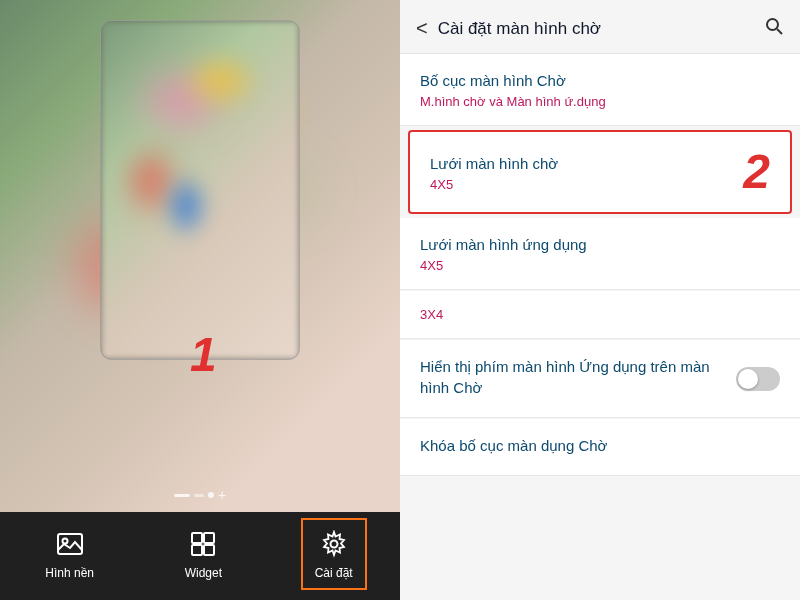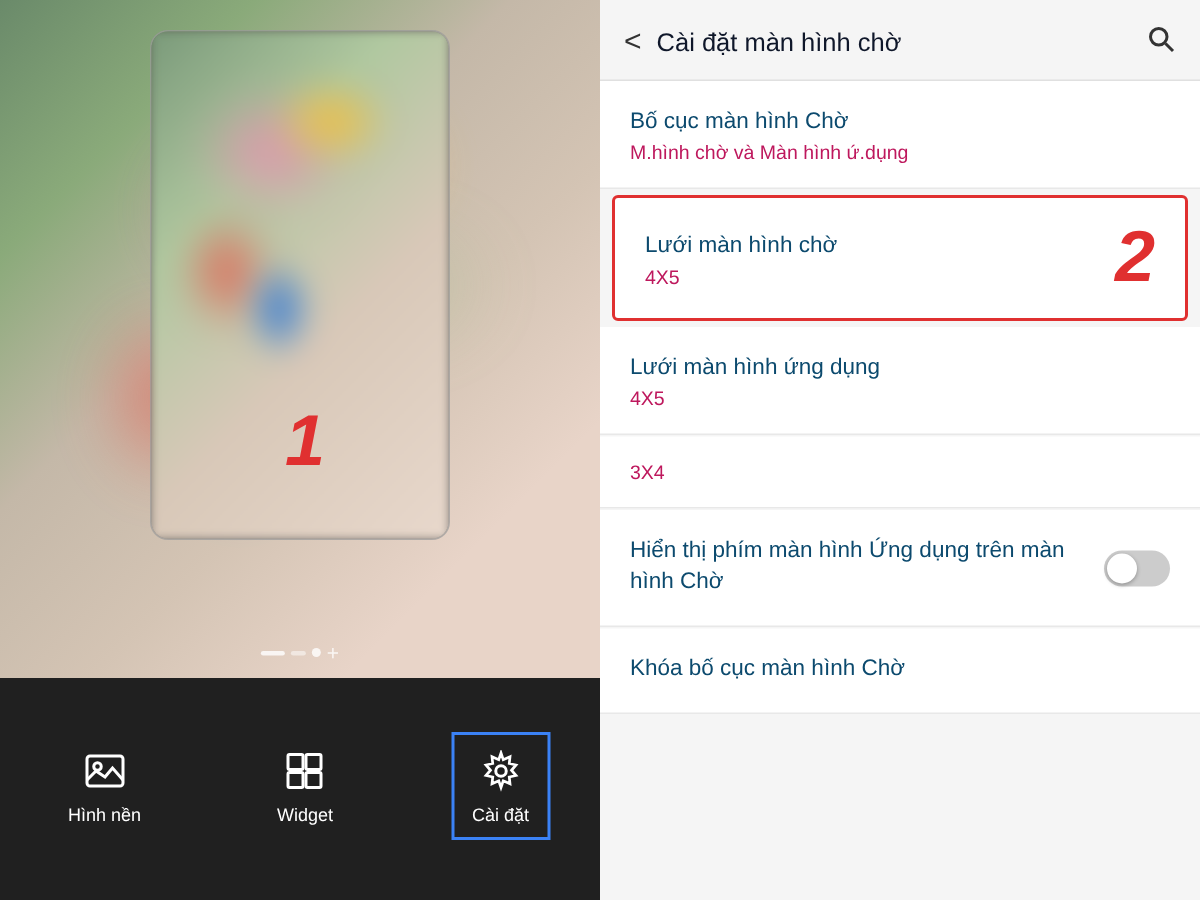--- a/index.html
+++ b/index.html
@@ -175,40 +175,40 @@
       background: rgba(255,255,255,0.8);
     }
     .dot-plus {
       color: rgba(255,255,255,0.8);
       font-size: 14px;
       line-height: 1;
     }
 
     
     .bottom-nav {
-      height: 148px;
+      height: 88px;
       background: rgba(30,30,30,0.95);
       display: flex;
       align-items: center;
       justify-content: space-around;
       padding: 10px 0 15px;
     }
 
     .nav-item {
       display: flex;
       flex-direction: column;
       align-items: center;
       gap: 6px;
       cursor: pointer;
       padding: 8px 12px;
       border-radius: 8px;
     }
 
     .nav-item.active {
-      border: 2px solid #3b82f6;
+      border: 2px solid #f97316;
       border-radius: 0;
     }
 
     .nav-icon {
       width: 32px;
       height: 32px;
       display: flex;
       align-items: center;
       justify-content: center;
     }
@@ -472,17 +472,17 @@
     <div class="settings-item">
       <div class="toggle-container">
         <div class="settings-item-title" style="flex:1; padding-right: 10px;">Hiển thị phím màn hình Ứng dụng trên màn hình Chờ</div>
         <div class="toggle-switch">
           <div class="toggle-thumb"></div>
         </div>
       </div>
     </div>
 
     <div class="settings-item">
-      <div class="settings-item-title">Khóa bố cục màn hình Chờ</div>
+      <div class="settings-item-title">Khóa bố cục màn dụng Chờ</div>
     </div>
 
   </div>
 </div>
 
 </body></html>

